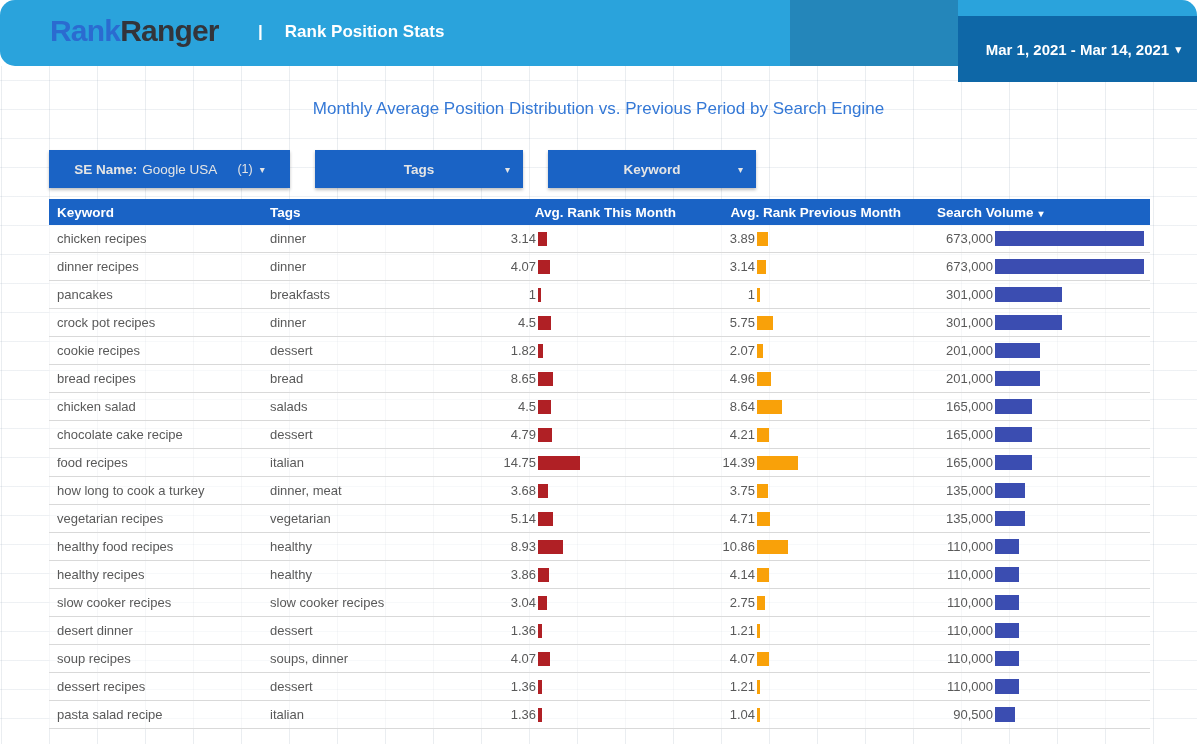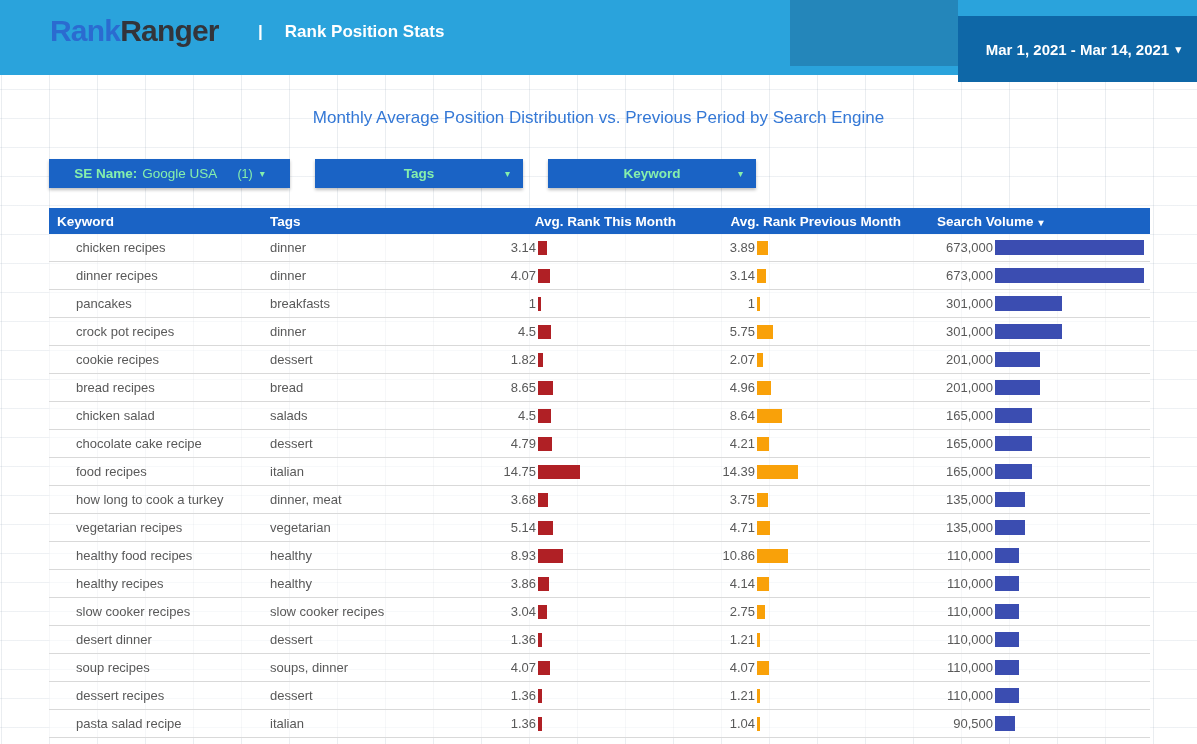--- a/index.html
+++ b/index.html
@@ -5,21 +5,21 @@
   * { margin:0; padding:0; box-sizing:border-box; }
   html,body { width:1197px; height:744px; }
   body {
     font-family:"Liberation Sans", sans-serif;
     background:#fff;
     overflow:hidden;
     position:relative;
   }
 
   
-  .app-header { position:relative; height:75px; background:#2AA3DC; z-index:5; }
+  .app-header { position:relative; height:66px; background:#2AA3DC; z-index:5;border-radius:15px; }
   .logo { position:absolute; left:50px; top:14px; font-size:30px; font-weight:bold; letter-spacing:-0.8px; }
   .logo .p1 { color:#2B6BD0; }
   .logo .p2 { color:#33343A; }
   .app-title-wrap { position:absolute; left:258px; top:22px; color:#fff; font-size:17px; font-weight:bold; }
   .app-title-wrap .sep { margin-right:22px; font-weight:bold; }
   .header-mid { position:absolute; left:790px; top:0; width:168px; height:66px; background:#2486BA; }
   .header-date {
     position:absolute; left:958px; top:16px; width:239px; height:66px; background:#0E67A7;
     color:#fff; font-size:15px; font-weight:bold;
     display:flex; align-items:center; justify-content:center; cursor:pointer;
@@ -37,21 +37,21 @@
   }
 
   .page-title {
     position:absolute; top:33px; left:0; width:100%;
     text-align:center; color:#3478D6; font-size:17px; font-weight:400;
   }
 
   
   .filters { position:absolute; top:84px; left:49px; display:flex; gap:25px; }
   .filter-btn {
-    height:29px; background:#1A63C5; color:#86efac; font-size:13.5px;
+    height:38px; background:#1A63C5; color:#e5e5e5; font-size:13.5px;
     display:flex; align-items:center; justify-content:center;
     box-shadow:0 2px 3px rgba(0,0,0,0.25); cursor:pointer; position:relative;
   }
   .filter-btn .lbl { font-weight:bold; }
   .filter-btn .val { font-weight:normal; margin-left:5px; }
   .filter-btn .count { margin-left:20px; font-size:12.5px; }
   .filter-btn .caret { font-size:10px; margin-left:7px; }
   .filter-btn.w1 { width:241px; }
   .filter-btn.w2 { width:208px; }
   .filter-btn .caret-right { position:absolute; right:13px; font-size:10px; }
@@ -65,21 +65,21 @@
   .thead .h1 { padding-left:8px; }
   .thead .h3, .thead .h4 { text-align:right; padding-right:14px; }
   .thead .h5 { padding-left:22px; cursor:pointer; }
   .thead .sort-caret { font-size:10px; margin-left:5px; }
 
   .trow {
     height:28px; border-bottom:1px solid #D9D9D9; background:rgba(255,255,255,0.55);
     display:grid; grid-template-columns:221px 230px 190px 225px 1fr; align-items:center;
     font-size:13px; color:#595959;
   }
-  .trow .c1 { padding-left:8px;margin-left:19px; }
+  .trow .c1 { padding-left:8px; }
   .cell-bar { display:flex; align-items:center; }
   .cell-bar .num { text-align:right; flex:none; }
   .c3 .num { width:36px; }
   .c4 .num { width:65px; }
   .c5 .num { width:78px; }
   .bar { flex:none; margin-left:2px; }
   .bar.red    { height:14px; background:#B02025; }
   .bar.orange { height:14px; background:#F9A109; }
   .bar.blue   { height:15px; background:#3B4DB1; }
 </style>

